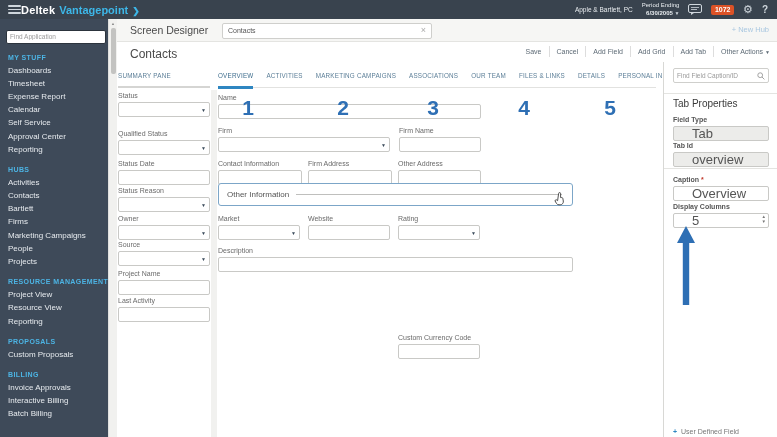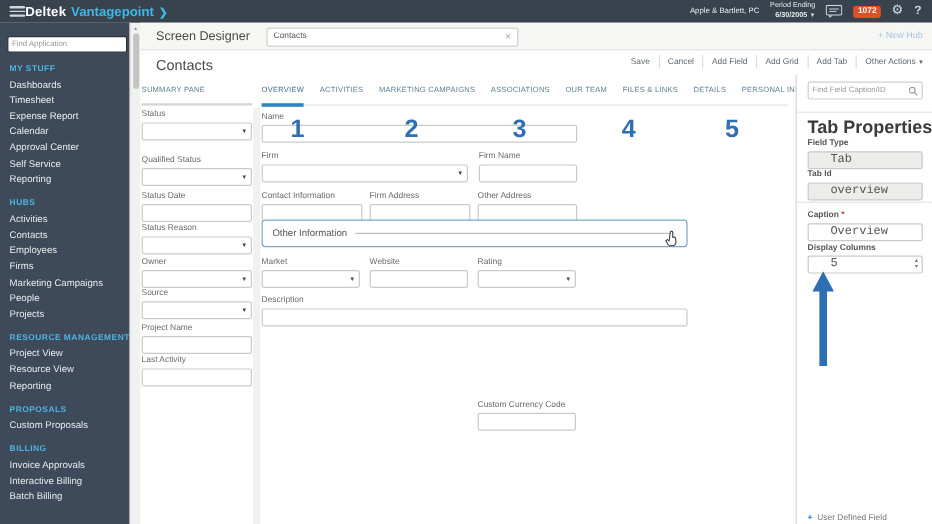--- a/index.html
+++ b/index.html
@@ -93,28 +93,28 @@
   
   .props{position:absolute;left:546px;top:43px;width:114px;height:375px;background:#fff;
          border-left:1px solid #d8d8d5;box-sizing:border-box;}
   .pp-search{position:absolute;left:9px;top:6px;width:96px;height:15px;border:1px solid #cfcfcc;border-radius:2px;
              display:flex;align-items:center;background:#fff;box-sizing:border-box;}
   .pp-search input{flex:1;min-width:0;border:0;outline:none;background:transparent;font-size:6.5px;color:#555;
              padding:0 3px;font-family:"Liberation Sans",sans-serif;}
   .pp-search input::placeholder{color:#999;}
   .pp-search svg{flex:0 0 auto;margin-right:3px;}
   .pp-sep1{position:absolute;left:0;top:31px;width:114px;height:1px;background:#e4e4e1;}
-  .pp-title{position:absolute;left:9px;top:36px;font-size:15px;font-weight:bold;color:#3a3a3a;}
+  .pp-title{position:absolute;left:9px;top:36px;font-size:10px;font-weight:normal;color:#3a3a3a;}
   .pp-fld{position:absolute;left:9px;width:96px;}
   .pp-label{font-size:7px;font-weight:bold;color:#555;height:8px;white-space:nowrap;}
   .pp-label .req{color:#c0392b;margin-left:2px;}
   .pp-input{margin-top:2px;height:13px;border:1px solid #c9c9c6;border-radius:2px;box-sizing:content-box;
             display:flex;align-items:center;background:#fff;position:relative;}
-  .pp-input input{flex:1;min-width:0;border:0;outline:none;background:transparent;font-size:10px;color:#555;
-            padding:0 18px;font-family:Liberation Mono, monospace;}
+  .pp-input input{flex:1;min-width:0;border:0;outline:none;background:transparent;font-size:13px;color:#555;
+            padding:0 18px;font-family:Liberation Sans, sans-serif;}
   .pp-input.readonly{background:#ececea;}
   .pp-ftype{top:54px;} .pp-tabid{top:80px;}
   .pp-sep2{position:absolute;left:0;top:106px;width:114px;height:1px;background:#e4e4e1;}
   .pp-caption{top:114px;} .pp-dcols{top:141px;}
   .spinner{position:absolute;right:2px;top:1px;display:flex;flex-direction:column;line-height:1;cursor:pointer;}
   .spinner span{font-size:4.5px;color:#777;height:5px;}
   .blue-arrow{position:absolute;left:12px;top:164px;}
   .pp-footer{position:absolute;left:9px;top:366px;font-size:7px;color:#777;cursor:pointer;white-space:nowrap;}
   .pp-footer .plus{color:#2e86c1;font-weight:bold;margin-right:2px;}
 </style>
@@ -176,26 +176,26 @@
             <span class="slabel">Expense Report</span>
             <span class="schev">›</span>
           </div>
 
           <div class="srow">
             <span class="slabel">Calendar</span>
             <span class="schev">›</span>
           </div>
 
           <div class="srow">
+            <span class="slabel">Self Service</span>
+            <span class="schev">›</span>
+          </div>
+
+          <div class="srow">
             <span class="slabel">Approval Center</span>
-            <span class="schev">›</span>
-          </div>
-
-          <div class="srow">
-            <span class="slabel">Self Service</span>
             <span class="schev">›</span>
           </div>
 
           <div class="srow">
             <span class="slabel">Reporting</span>
             <span class="schev">›</span>
           </div>
         </div>
     </div>
 
@@ -208,21 +208,21 @@
             <span class="schev">›</span>
           </div>
 
 
           <div class="srow">
             <span class="slabel">Contacts</span>
             <span class="schev">›</span>
           </div>
 
           <div class="srow">
-            <span class="slabel">Employees</span>
+            <span class="slabel">Bartlett</span>
             <span class="schev">›</span>
           </div>
 
           <div class="srow chevron">
             <span class="slabel">Firms</span>
             <span class="schev">›</span>
           </div>
 
           <div class="srow">
             <span class="slabel">Marketing Campaigns</span>

